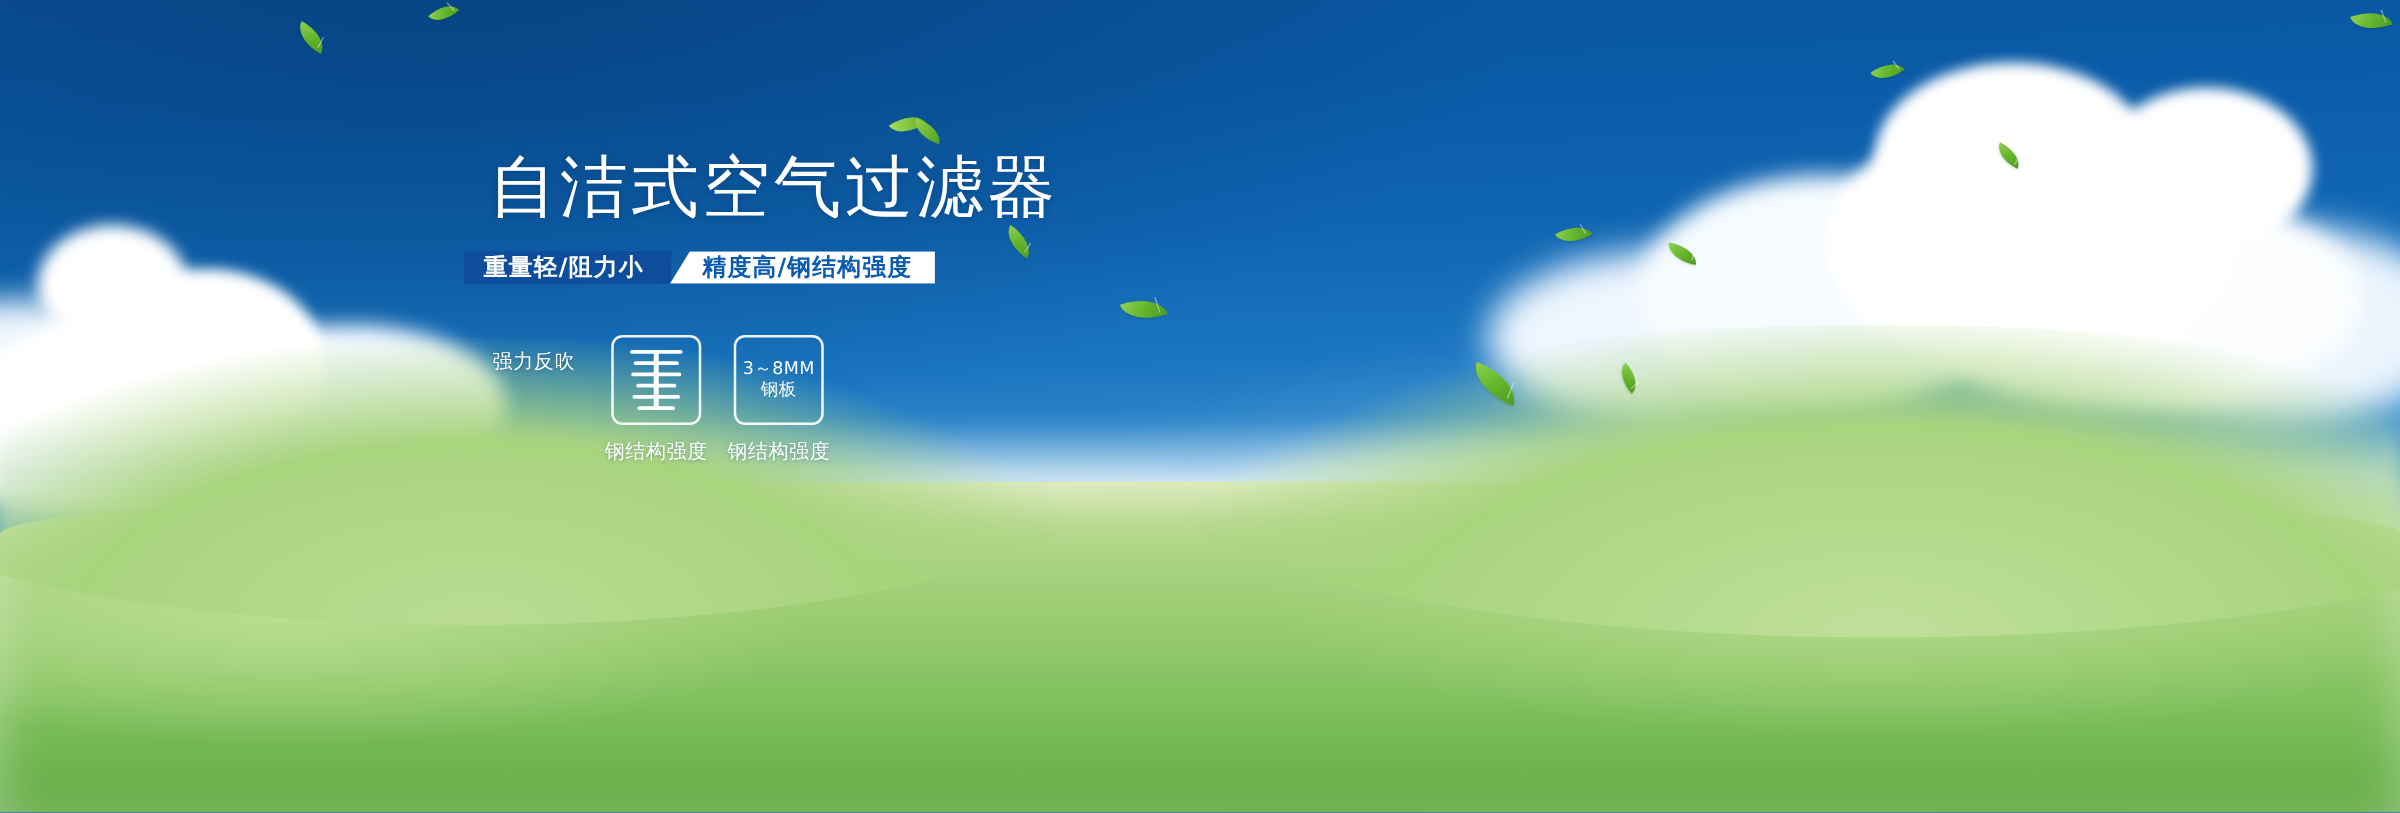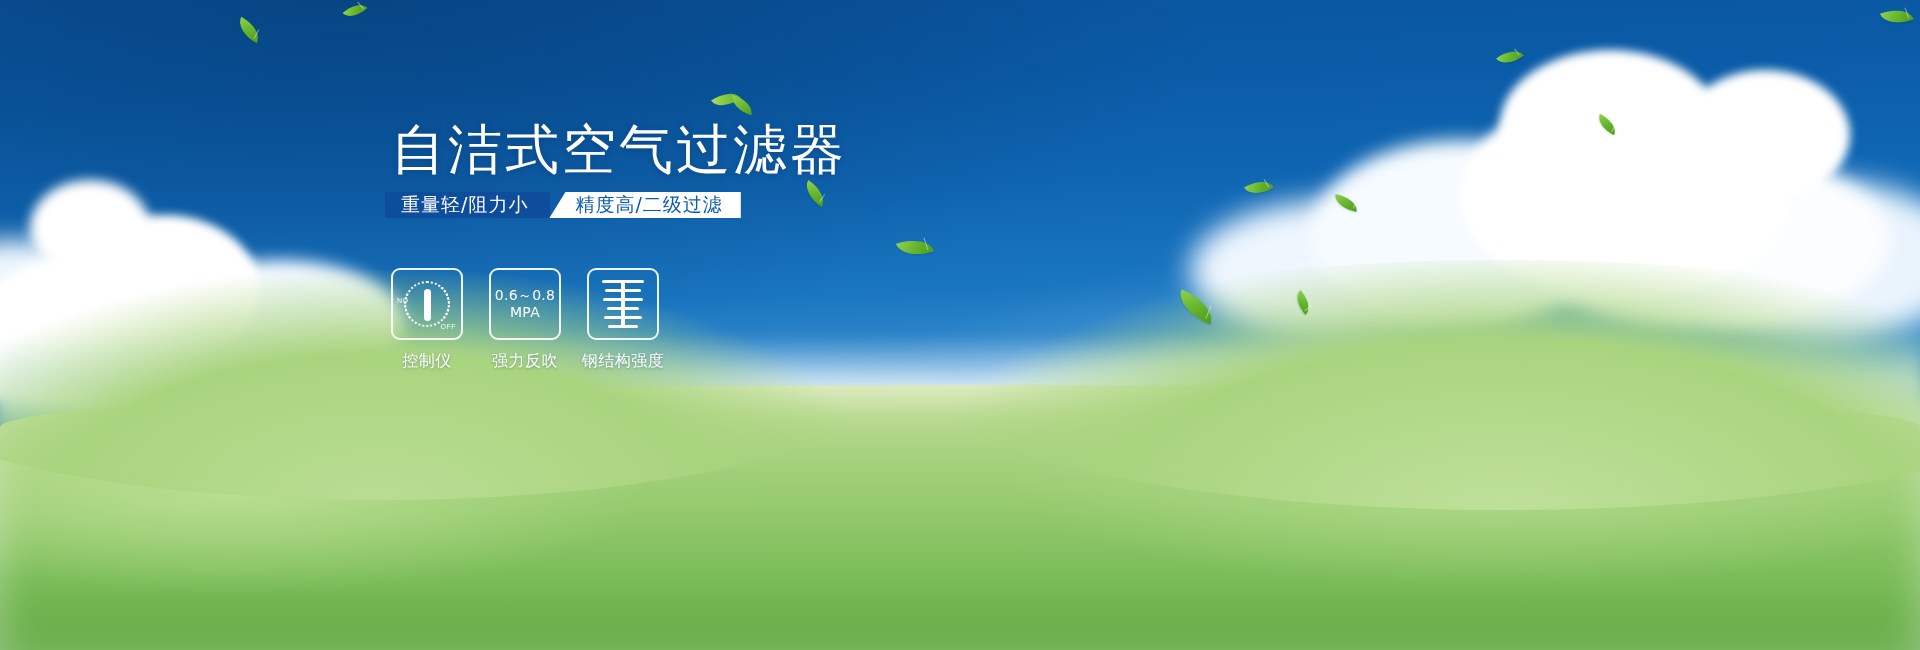--- a/index.html
+++ b/index.html
@@ -120,21 +120,21 @@
   }
   .title-leaf{position:absolute;left:322px;top:-28px;width:0;height:0;}
   .tl-a{position:absolute;left:0;top:0;width:26px;height:15px;
         background:linear-gradient(120deg,#a8df5e,#5fae26);
         border-radius:0 100% 0 100%;transform:rotate(-34deg);}
   .tl-b{position:absolute;left:17px;top:6px;width:24px;height:14px;
         background:linear-gradient(120deg,#93d34c,#4f9d1f);
         border-radius:0 100% 0 100%;transform:rotate(18deg);}
 
   
-  .tabs{position:absolute;left:346px;top:192px;display:flex;align-items:flex-start;height:44px;}
+  .tabs{position:absolute;left:332px;top:192px;display:flex;align-items:center;height:44px;font-weight:bold;}
   .tab{
     display:flex;align-items:center;justify-content:center;
     font-size:19px;letter-spacing:1px;white-space:nowrap;
     font-family:"DejaVu Sans","Liberation Sans",sans-serif;
   }
   .tab-dark{background:#0e4d9c;color:#ffffff;padding:0 22px 0 16px;}
   .tab-skew{width:26px;background:#0e4d9c;transform:skewX(-18deg);margin-left:-13px;}
   .tab-light{background:#ffffff;color:#0a5bb0;padding:0 18px 0 26px;margin-left:-14px;
              clip-path:polygon(16px 0,100% 0,100% 100%,0 100%);}
 
@@ -253,58 +253,49 @@
       <div class="title-leaf">
         <div class="tl-a"></div>
           <div class="tl-b"></div>
       </div>
       <div class="title">自洁式空气过滤器</div>
     </div>
 
     <div class="tabs">
       <div class="tab tab-dark">重量轻/阻力小</div>
       <div class="tab-skew"></div>
-      <div class="tab tab-light">精度高/二级过滤</div>
+      <div class="tab tab-light">精度高/钢结构强度</div>
     </div>
 
     <div class="features">
 
+
       <div class="feat">
-        <div class="feat-box">
-          <div class="dial">
-            <div class="dial-dots"></div>
-            <div class="dial-dots2"></div>
-            <div class="dial-pin"></div>
-            <div class="dial-no">NO</div>
-            <div class="dial-off">OFF</div>
-          </div>
-        </div>
-        <div class="feat-cap">控制仪</div>
-      </div>
-
-      <div class="feat">
-        <div class="feat-box">
-          <div class="txt">0.6～0.8</div>
-          <div class="txt">MPA</div>
-        </div>
         <div class="feat-cap">强力反吹</div>
       </div>
 
       <div class="feat">
         <div class="feat-box">
           <div class="stack">
             <div class="spine"></div>
             <div class="bar s1"></div>
               <div class="bar s2"></div>
               <div class="bar s3"></div>
             <div class="bar s4"></div>
               <div class="bar s5"></div>
               <div class="bar s6"></div>
           </div>
         </div>
         <div class="feat-cap">钢结构强度</div>
       </div>
 
+      <div class="feat">
+        <div class="feat-box">
+          <div class="txt">3～8MM</div>
+          <div class="txt">钢板</div>
+        </div>
+        <div class="feat-cap">钢结构强度</div>
+      </div>
 
 
     </div>
   </div>
 </div>
 
 </body></html>

